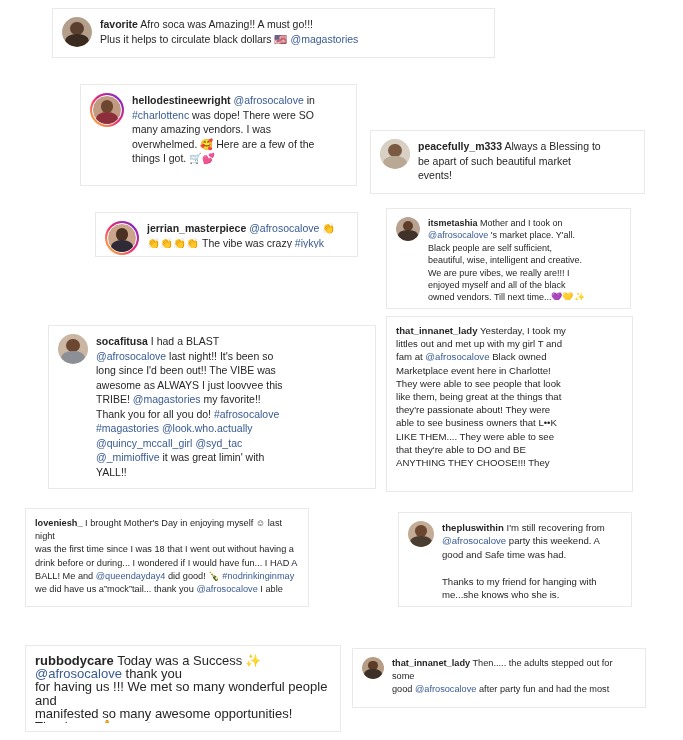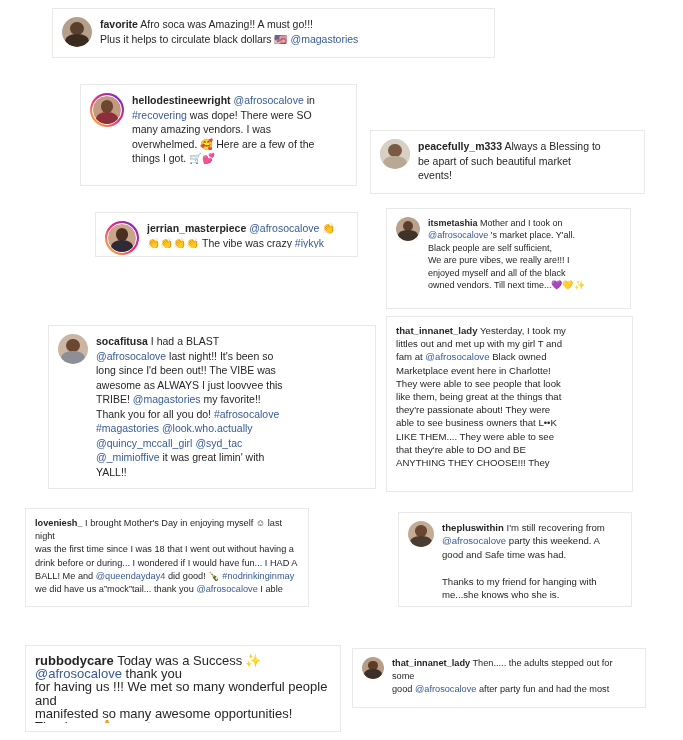--- a/index.html
+++ b/index.html
@@ -109,21 +109,21 @@
 
   <div class="card" style="left:80px; top:84px; width:277px; height:102px;">
     <div class="avatar ring">
       <div class="inner" style="background:#c19a82;">
         <div class="av-head" style="background:#6d4630;"></div>
         <div class="av-body" style="background:#8d2f3a;"></div>
       </div>
     </div>
     <div class="text">
         <div><span class="uname">hellodestineewright</span><span> </span><span class="mention">@afrosocalove</span><span> in</span></div>
-        <div><span class="mention">#recovering</span><span> was dope! There were SO</span></div>
+        <div><span class="mention">#charlottenc</span><span> was dope! There were SO</span></div>
         <div><span>many amazing vendors. I was</span></div>
         <div><span>overwhelmed. 🥰 Here are a few of the</span></div>
         <div><span>things I got. 🛒💕</span></div>
       </div>
   </div>
 
   <div class="card" style="left:370px; top:130px; width:275px; height:64px;justify-content:center;">
     <div class="avatar plain">
       <div class="inner" style="background:#d8cfc5;">
         <div class="av-head" style="background:#7a5a42;"></div>
@@ -154,20 +154,21 @@
     <div class="avatar plain" style="width:24px;height:24px;">
       <div class="inner" style="background:#b9a28f;">
         <div class="av-head" style="background:#5e3d2a;"></div>
         <div class="av-body" style="background:#403228;"></div>
       </div>
     </div>
     <div class="text">
         <div><span class="uname">itsmetashia</span><span> Mother and I took on</span></div>
         <div><span class="mention">@afrosocalove</span><span> 's market place. Y'all.</span></div>
         <div><span>Black people are self sufficient,</span></div>
+        <div><span>beautiful, wise, intelligent and creative.</span></div>
         <div><span>We are pure vibes, we really are!!! I</span></div>
         <div><span>enjoyed myself and all of the black</span></div>
         <div><span>owned vendors. Till next time...💜💛✨</span></div>
       </div>
   </div>
 
   <div class="card" style="left:48px; top:325px; width:328px; height:164px;">
     <div class="avatar plain">
       <div class="inner" style="background:#cbb6a3;">
         <div class="av-head" style="background:#6b4631;"></div>

